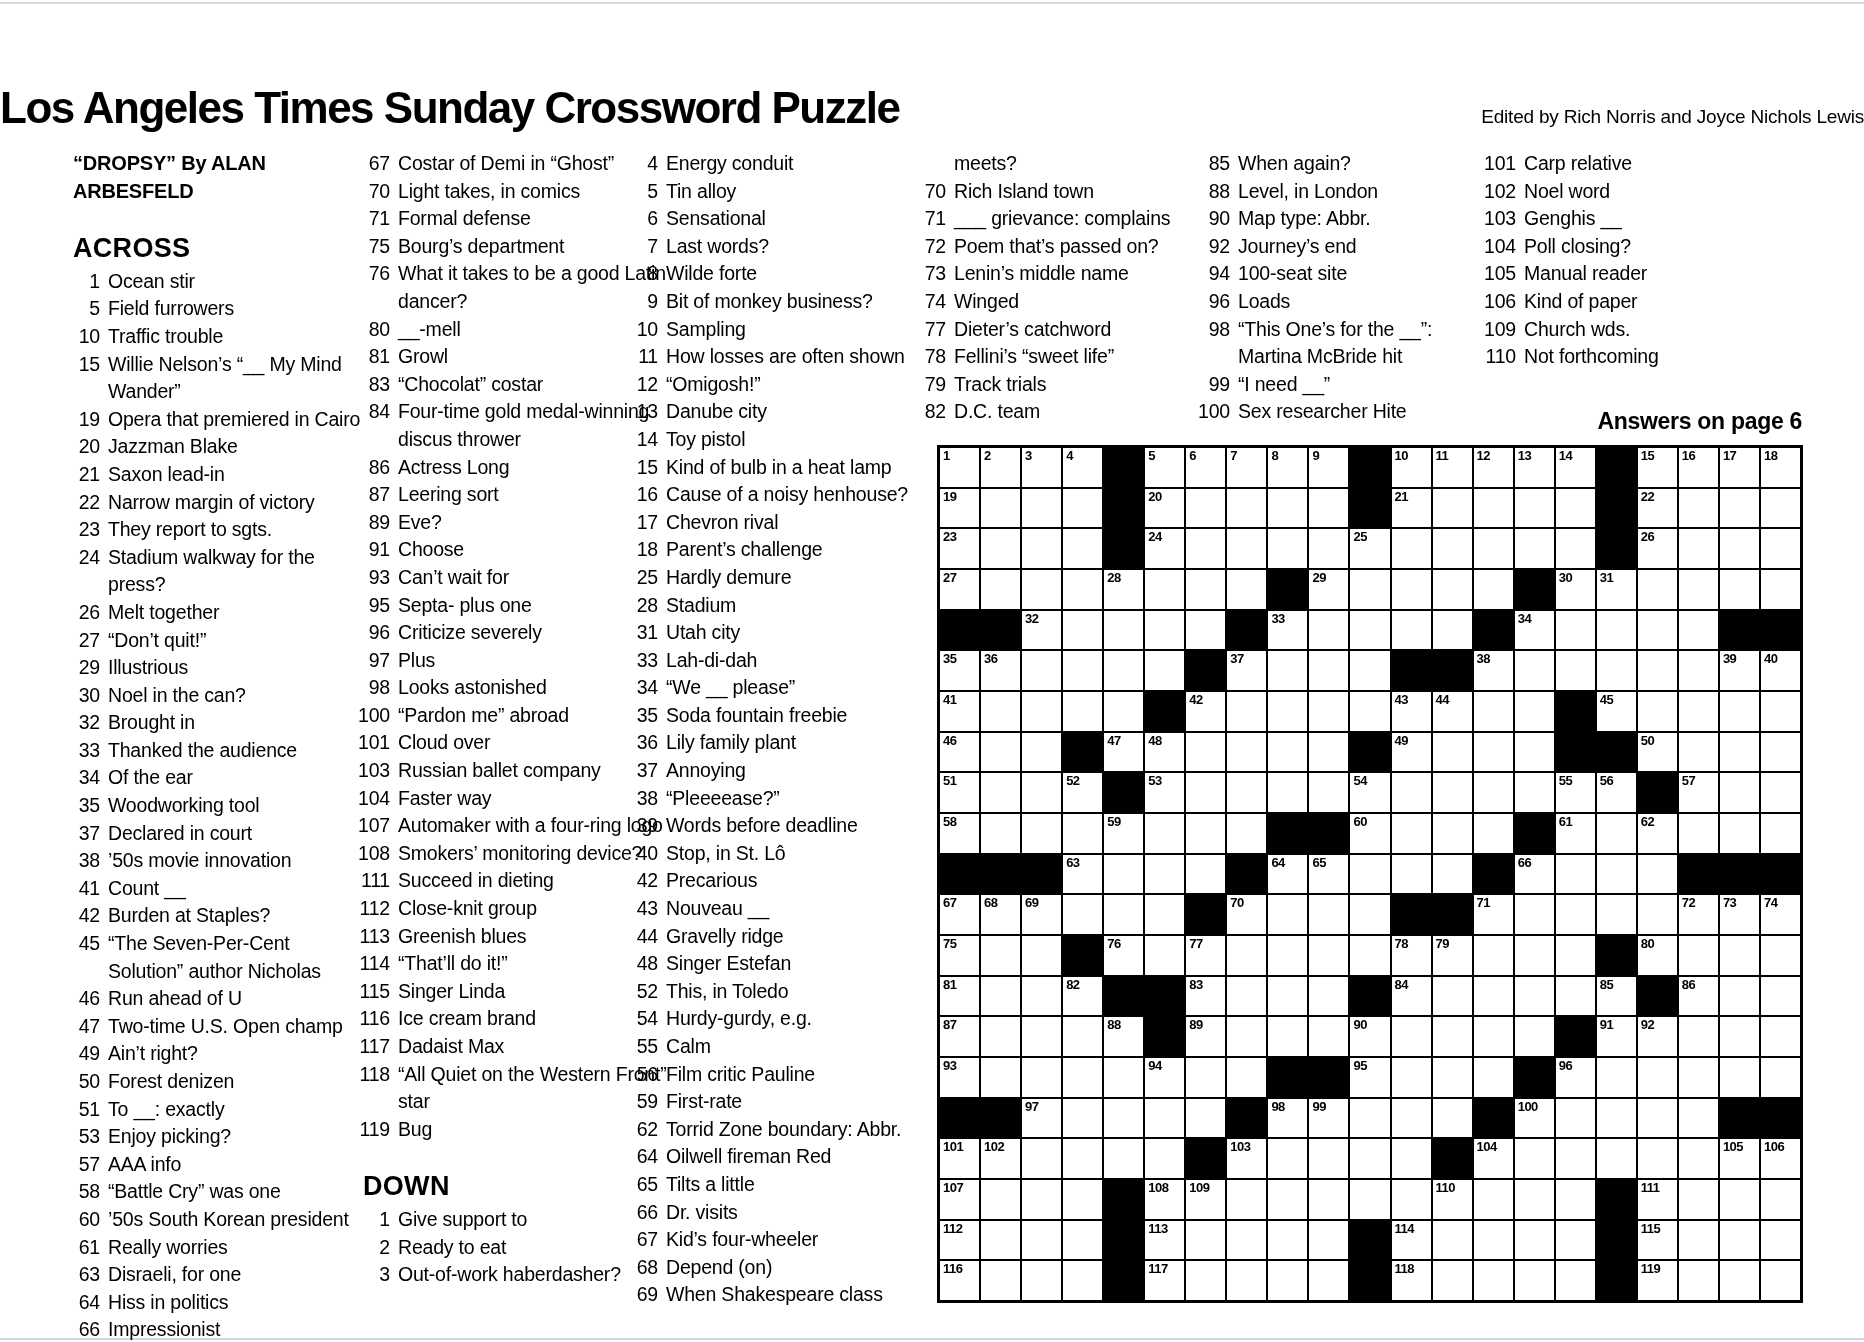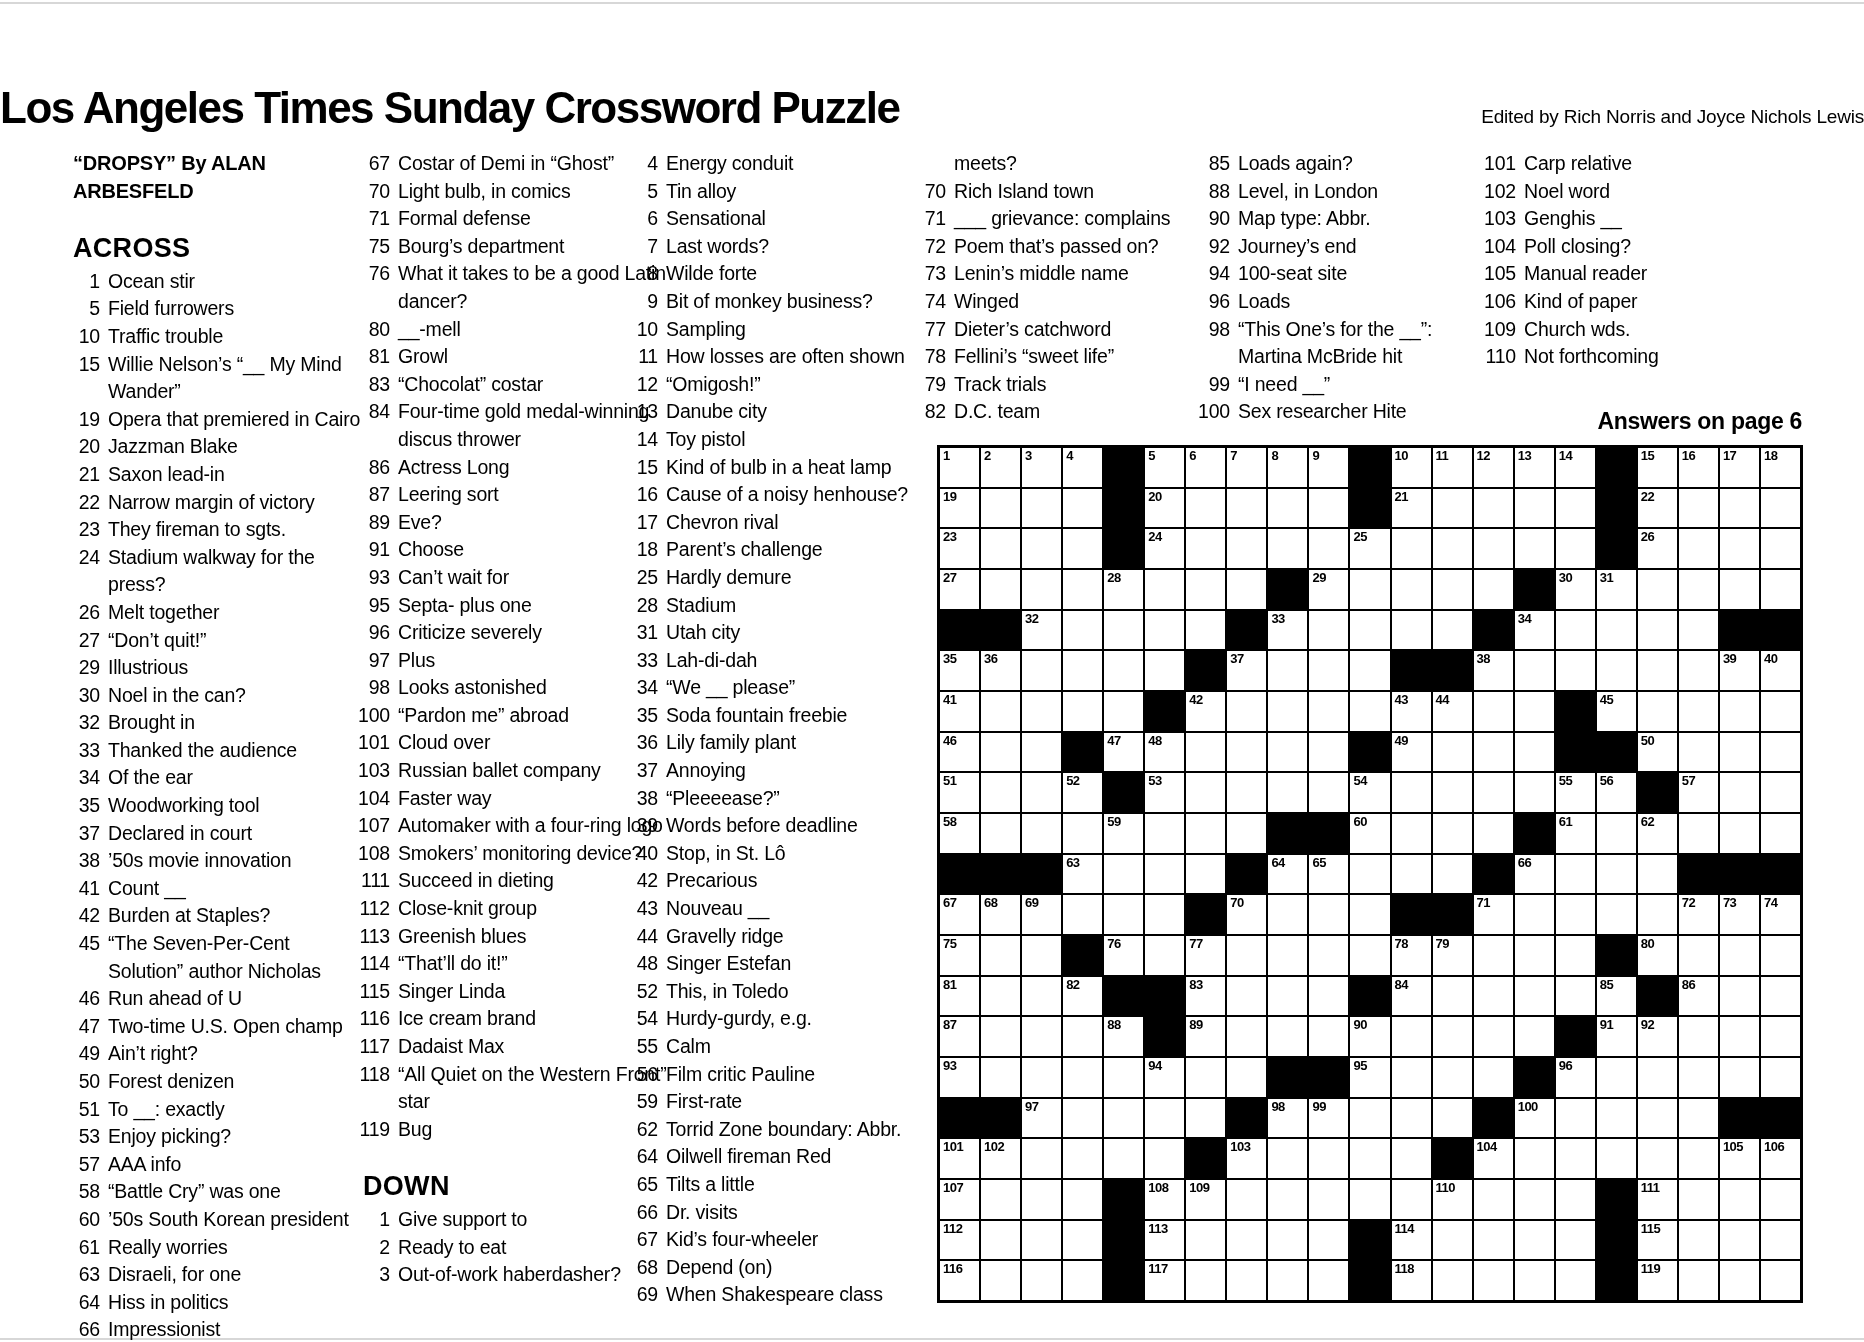--- a/index.html
+++ b/index.html
@@ -88,21 +88,21 @@
       <div class="clue">
         <span class="cn">21</span>
         <span class="ct">Saxon lead-in</span>
       </div>
       <div class="clue">
         <span class="cn">22</span>
         <span class="ct">Narrow margin of victory</span>
       </div>
       <div class="clue">
         <span class="cn">23</span>
-        <span class="ct">They fireman to sgts.</span>
+        <span class="ct">They report to sgts.</span>
       </div>
       <div class="clue">
         <span class="cn">24</span>
         <span class="ct">Stadium walkway for the press?</span>
       </div>
       <div class="clue">
         <span class="cn">26</span>
         <span class="ct">Melt together</span>
       </div>
       <div class="clue">
@@ -206,21 +206,21 @@
         <span class="ct">Impressionist</span>
       </div>
     </div>
     <div class="col col2">
       <div class="clue">
         <span class="cn">67</span>
         <span class="ct">Costar of Demi in “Ghost”</span>
       </div>
       <div class="clue">
         <span class="cn">70</span>
-        <span class="ct">Light bulb, in comics</span>
+        <span class="ct">Light takes, in comics</span>
       </div>
       <div class="clue">
         <span class="cn">71</span>
         <span class="ct">Formal defense</span>
       </div>
       <div class="clue">
         <span class="cn">75</span>
         <span class="ct">Bourg’s department</span>
       </div>
       <div class="clue">
@@ -561,21 +561,21 @@
         <span class="ct">Track trials</span>
       </div>
       <div class="clue">
         <span class="cn">82</span>
         <span class="ct">D.C. team</span>
       </div>
     </div>
     <div class="col col5">
       <div class="clue">
         <span class="cn">85</span>
-        <span class="ct">Loads again?</span>
+        <span class="ct">When again?</span>
       </div>
       <div class="clue">
         <span class="cn">88</span>
         <span class="ct">Level, in London</span>
       </div>
       <div class="clue">
         <span class="cn">90</span>
         <span class="ct">Map type: Abbr.</span>
       </div>
       <div class="clue">

